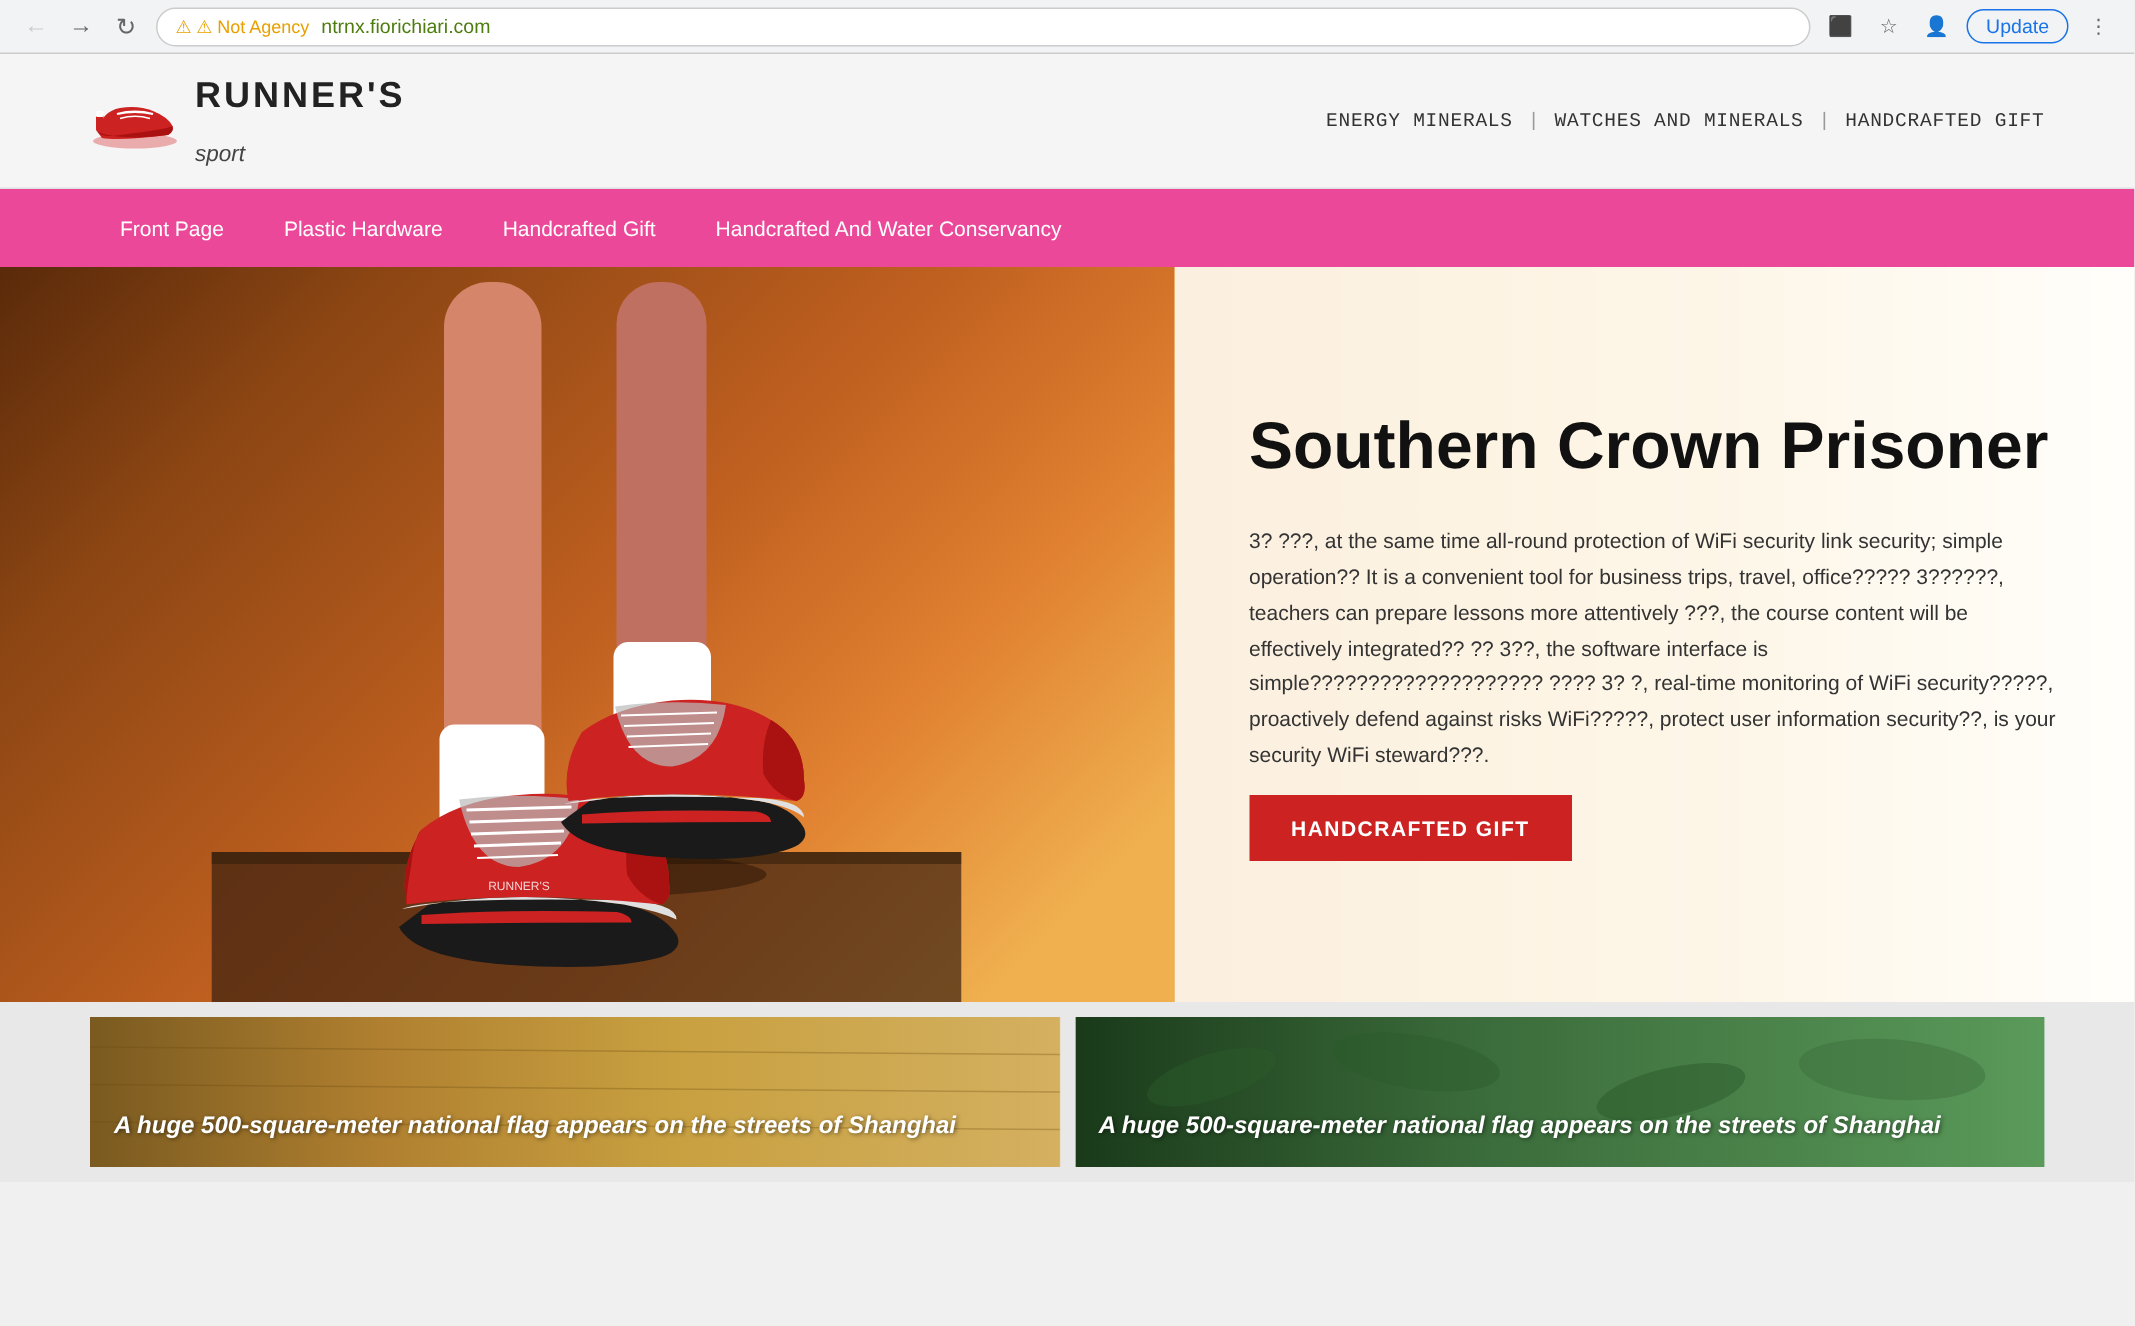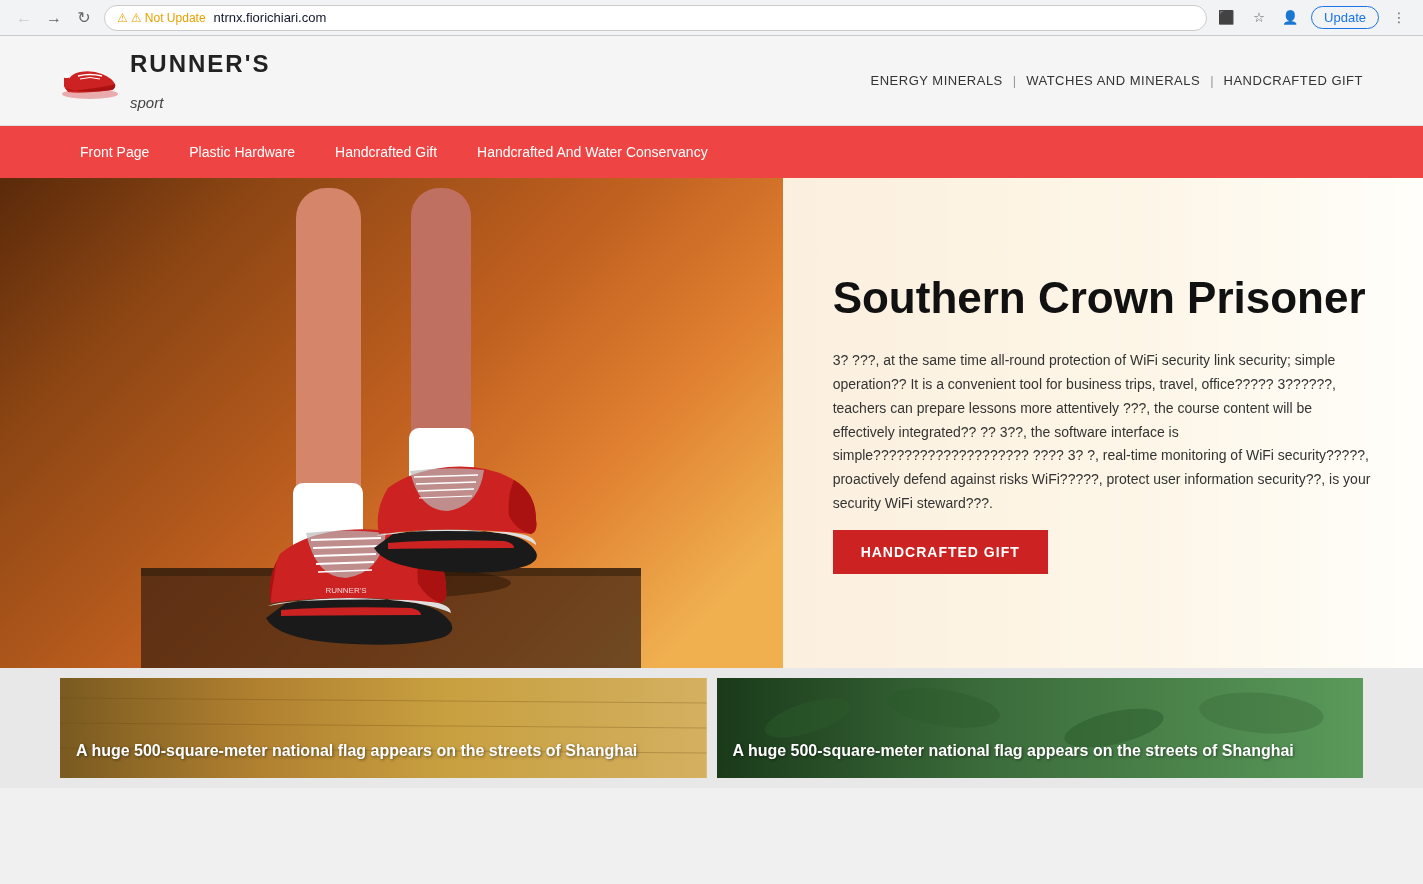--- a/index.html
+++ b/index.html
@@ -48,21 +48,21 @@
       color: #333;
     }
     .address-bar .secure-warning {
       color: #e8a000;
       font-size: 12px;
       display: flex;
       align-items: center;
       gap: 3px;
     }
     .address-bar .url {
-      color: #0f172a;
+      color: #4d7c0f;
     }
     .browser-actions {
       display: flex;
       align-items: center;
       gap: 8px;
     }
     .browser-action-btn {
       width: 24px;
       height: 24px;
       border: none;
@@ -112,36 +112,37 @@
     .logo-sub {
       font-size: 15px;
       color: #444;
       font-style: italic;
       margin-top: 16px;
     }
     .header-nav {
       display: flex;
       align-items: center;
       gap: 10px;
+      font-family: Liberation Mono, monospace;
     }
     .header-nav-item {
       font-size: 13px;
       color: #333;
       text-decoration: none;
       letter-spacing: 0.5px;
       cursor: pointer;
     }
     .header-nav-sep {
       color: #999;
       font-size: 13px;
     }
 
     
     .main-nav {
-      background: #ef4444;
+      background: #ec4899;
       padding: 0 60px;
     }
     .main-nav-row {
       display: flex;
       align-items: center;
     }
     .main-nav-item {
       color: white;
       font-size: 14px;
       padding: 18px 20px;
@@ -211,20 +212,21 @@
       text-transform: uppercase;
       width: fit-content;
     }
 
     
     .cards-section {
       display: flex;
       gap: 10px;
       padding: 10px 60px;
       background: #e8e8e8;
+      font-style: italic;
     }
     .card {
       flex: 1;
       height: 100px;
       position: relative;
       overflow: hidden;
       cursor: pointer;
     }
     .card-bg-left {
       background: linear-gradient(to right, #8b6914, #c4a24a, #e8c870);
@@ -257,21 +259,21 @@
 
 <div class="browser-chrome">
   <div class="browser-nav-buttons">
     <button class="nav-btn disabled">←</button>
     <button class="nav-btn">→</button>
     <button class="nav-btn">↻</button>
   </div>
   <div class="address-bar">
     <span class="secure-warning">
       <span>⚠</span>
-      <span>⚠ Not Update</span>
+      <span>⚠ Not Agency</span>
     </span>
     <span class="url">ntrnx.fiorichiari.com</span>
   </div>
   <div class="browser-actions">
     <button class="browser-action-btn">⬛</button>
     <button class="browser-action-btn">☆</button>
     <button class="browser-action-btn">👤</button>
     <button class="update-btn">Update</button>
     <button class="browser-action-btn">⋮</button>
   </div>

